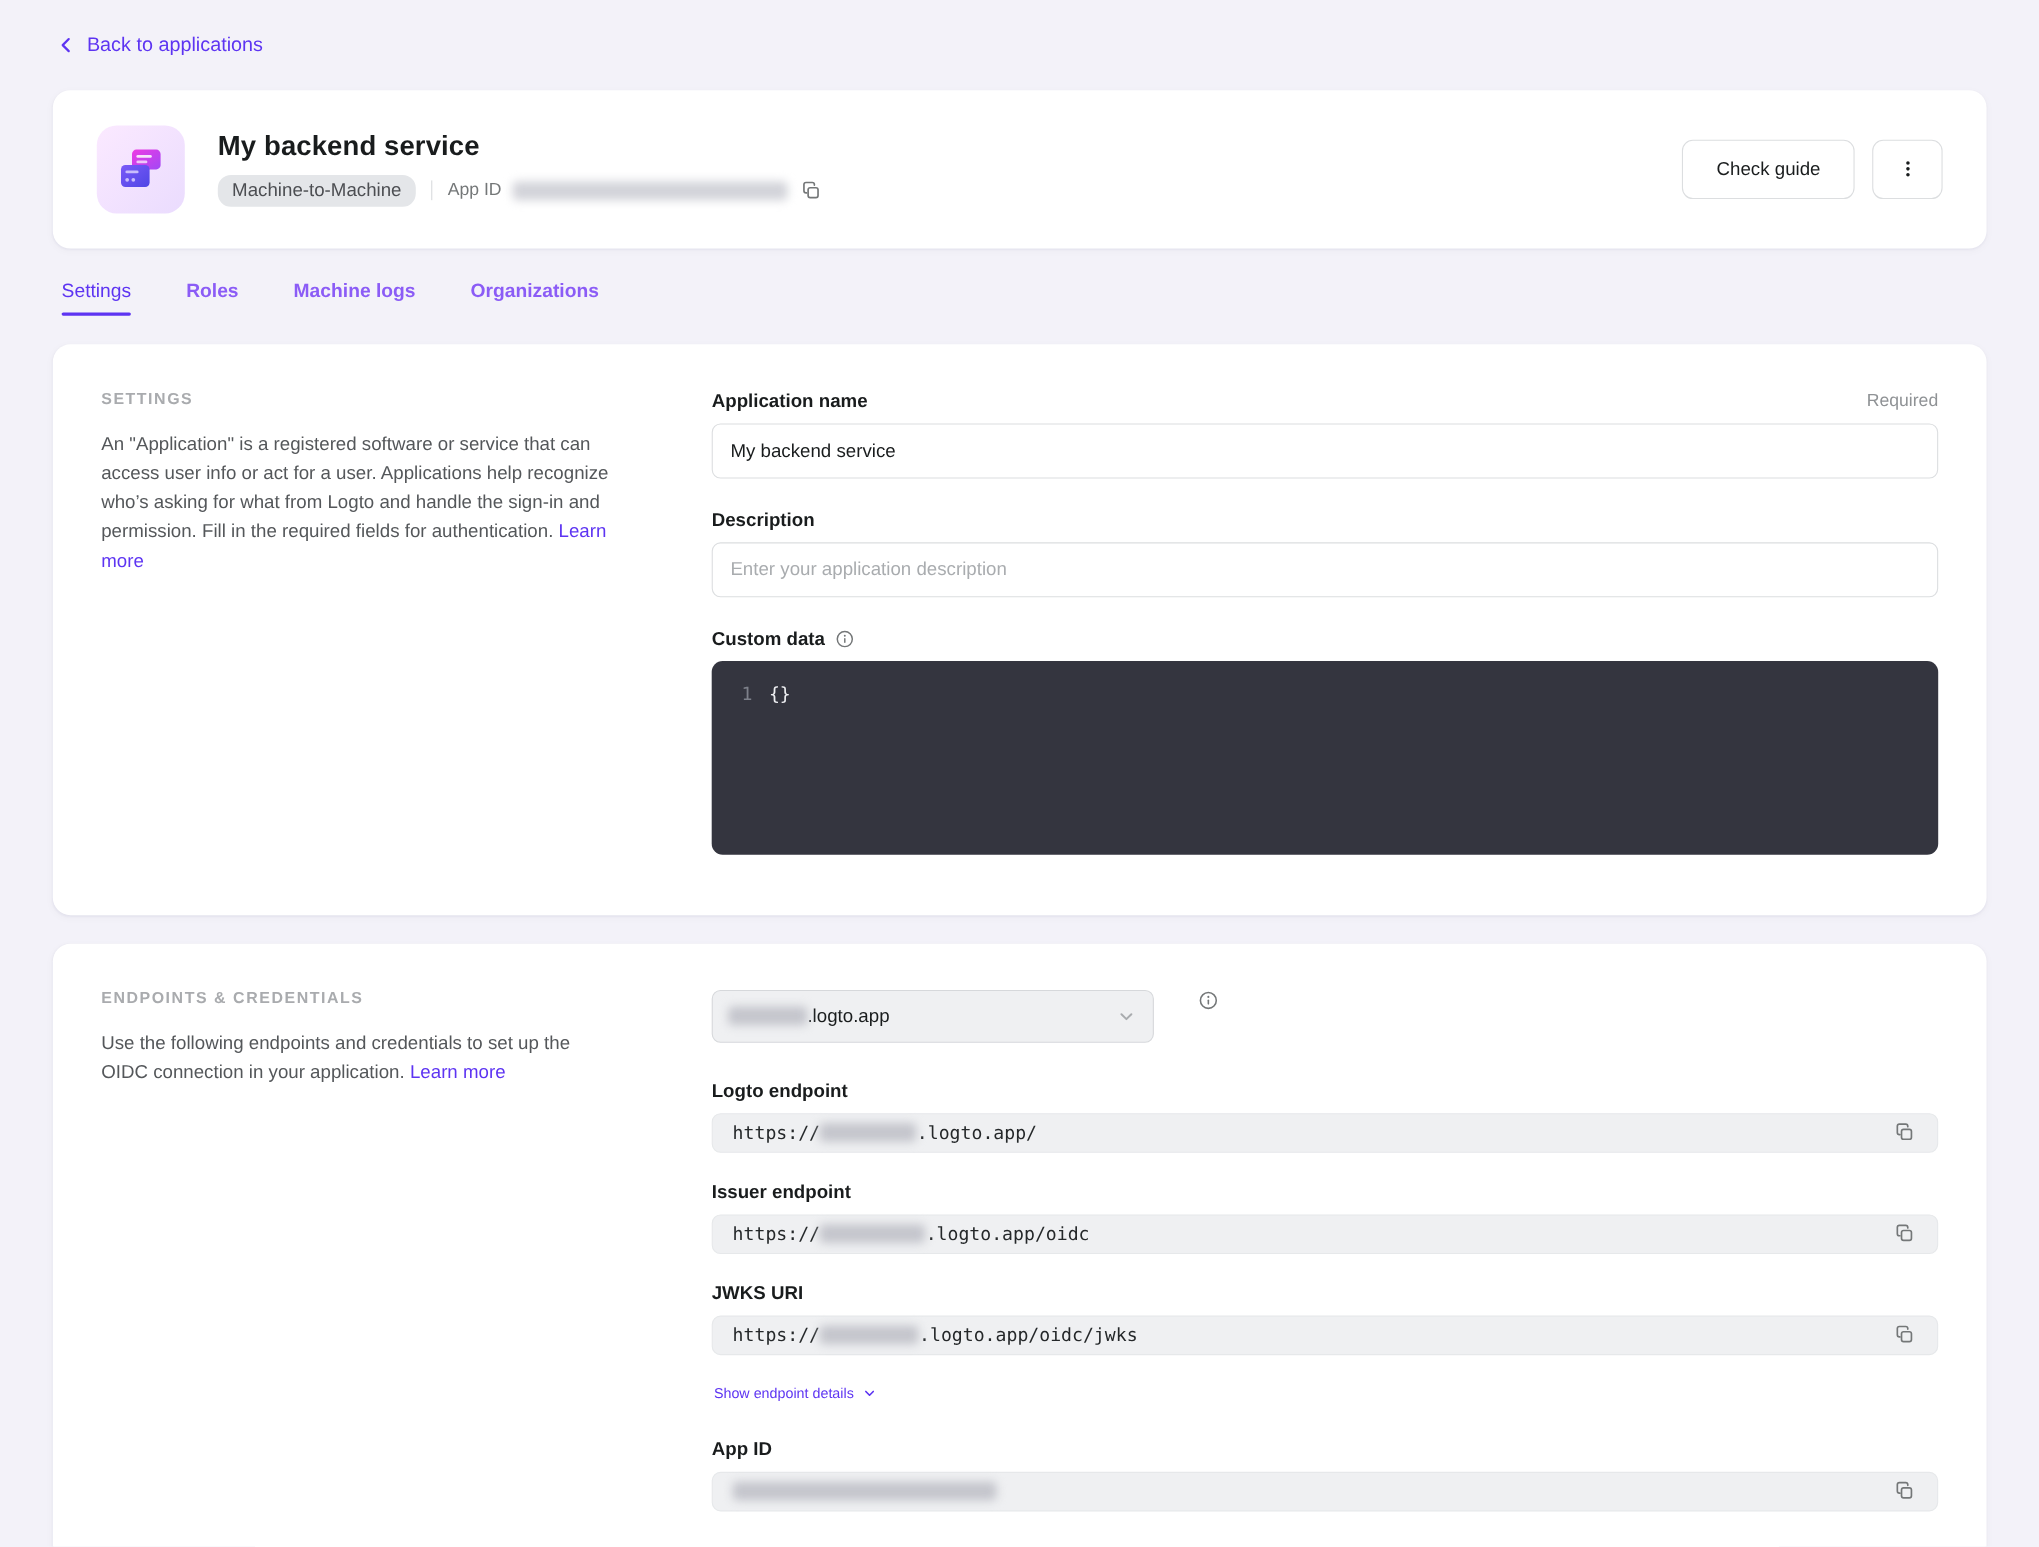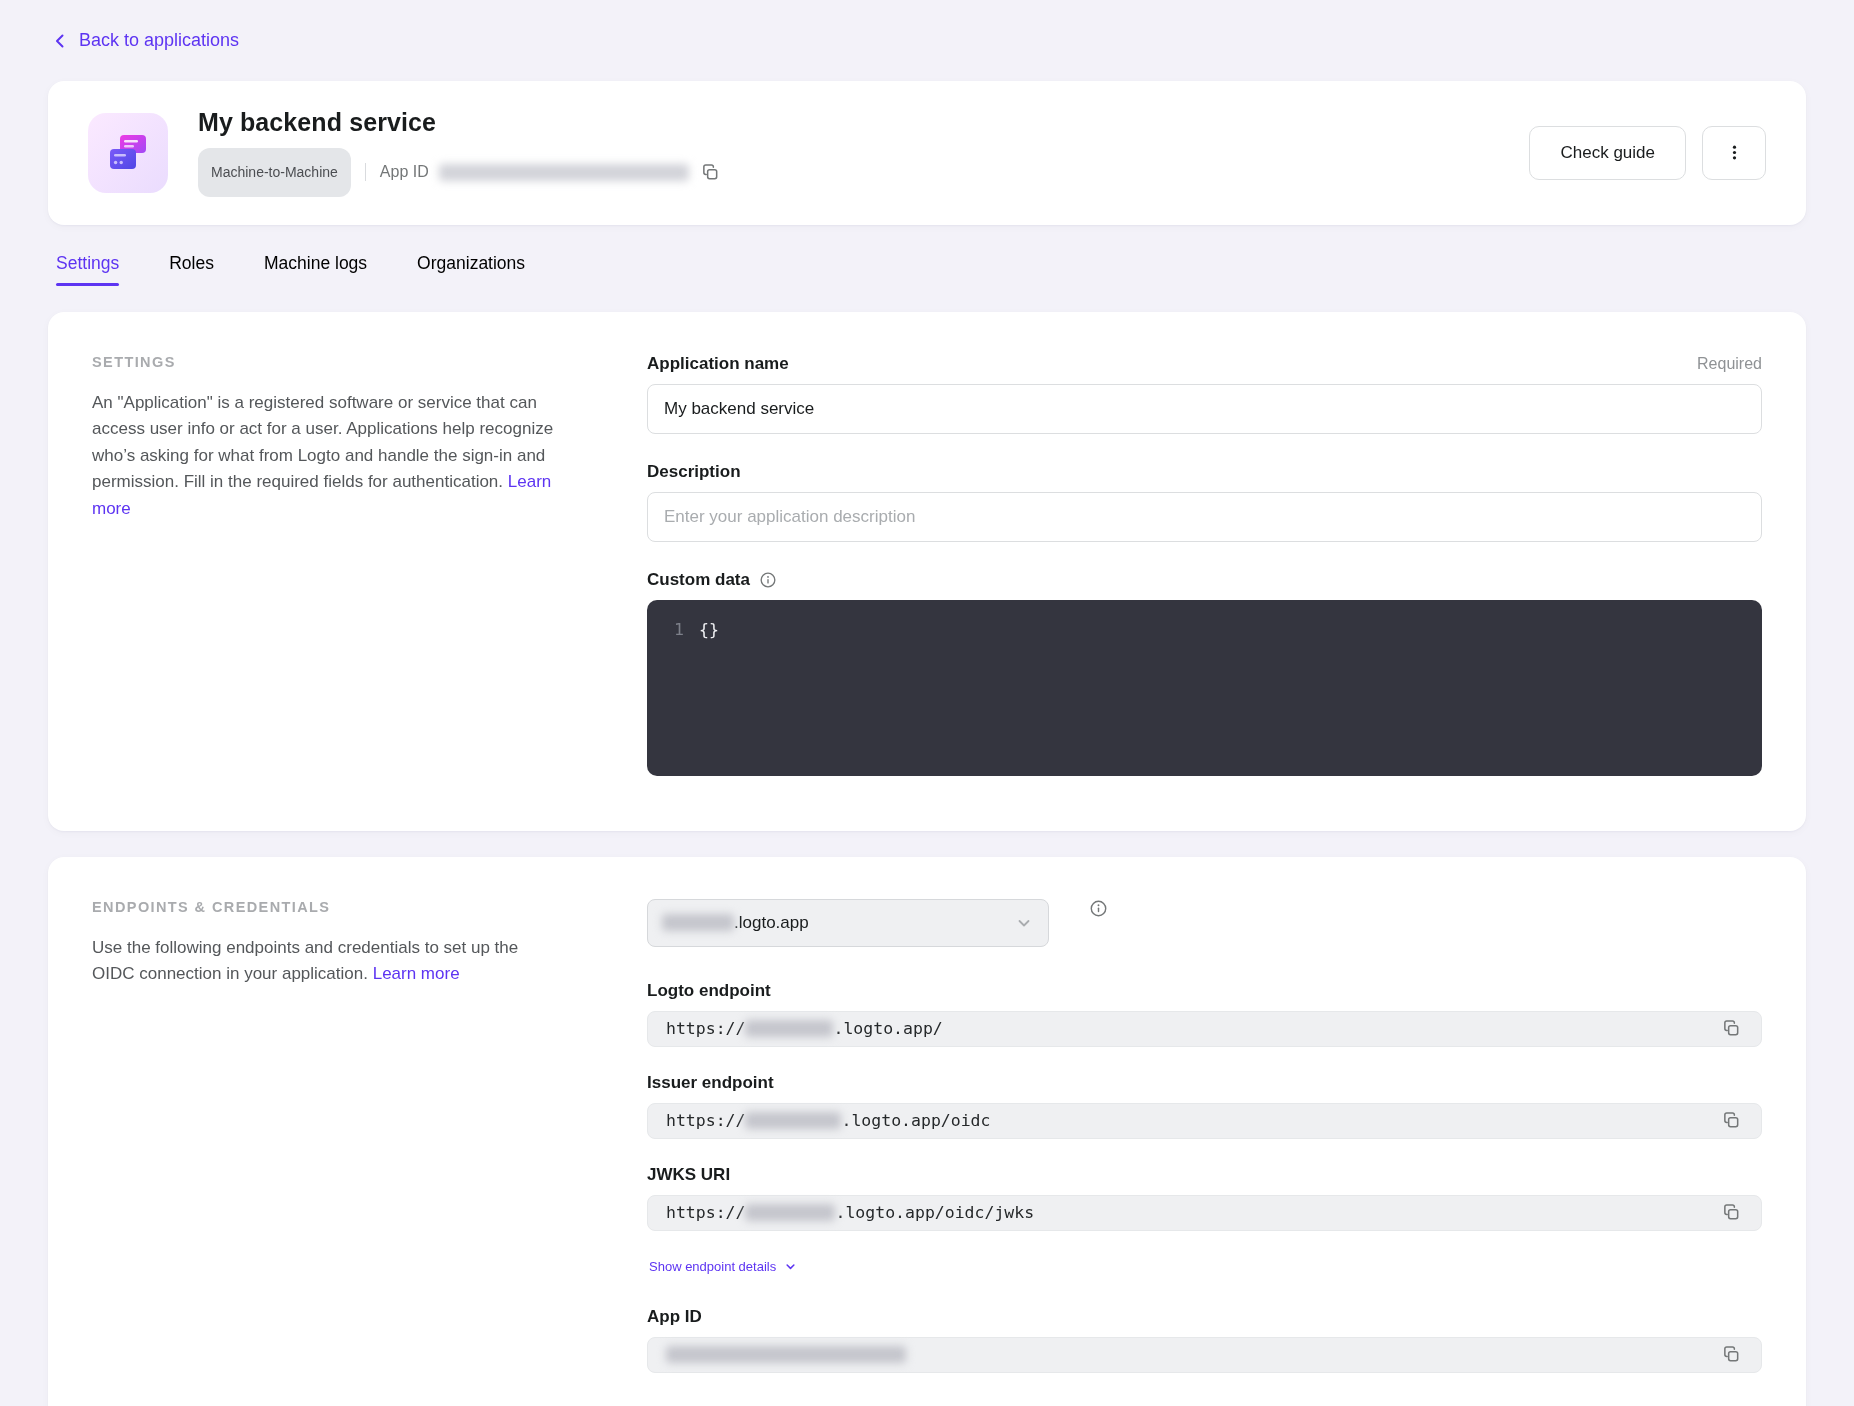--- a/index.html
+++ b/index.html
@@ -32,40 +32,40 @@
   .app-logo {
     width: 80px; height: 80px; border-radius: 18px; flex: 0 0 auto;
     background: linear-gradient(135deg, #fbe9ff 0%, #eadcfe 100%);
     display: flex; align-items: center; justify-content: center;
     margin-right: 30px;
   }
   .header-info { display: flex; flex-direction: column; gap: 11px; }
   .app-title { font-size: 25px; font-weight: 700; letter-spacing: .1px; }
   .meta-row { display: flex; align-items: center; }
   .type-badge {
-    background: #e4e6e9; color: #4c4e52; font-size: 14px; font-weight: 500;
-    border-radius: 12px; padding: 16px 13px; line-height: 1.2;
+    background: #e4e6e9; color: #4c4e52; font-size: 17px; font-weight: 500;
+    border-radius: 12px; padding: 4px 13px; line-height: 1.2;
   }
   .meta-divider { border-left: 1px solid #d9dbde; height: 18px; margin: 0 14px; }
   .app-id-label { color: #747778; font-size: 16px; margin-right: 10px; }
   .header-actions { margin-left: auto; display: flex; align-items: center; gap: 16px; }
   .btn-outline {
     background: #fff; border: 1px solid #dcdee0; border-radius: 10px;
     height: 54px; padding: 0 30px; font-size: 17px; font-weight: 400;
     color: #191c1d; cursor: pointer; font-family: "Liberation Sans", sans-serif;
   }
   .btn-more {
     background: #fff; border: 1px solid #dcdee0; border-radius: 10px;
     width: 64px; height: 54px; cursor: pointer;
     display: flex; align-items: center; justify-content: center;
   }
 
   
   .tabs { display: flex; gap: 50px; margin: 28px 0 0 8px; }
-  .tab { font-size: 17.5px; color: #000000; cursor: pointer; }
+  .tab { font-size: 17.5px; color: #8b5cf6; cursor: pointer; font-weight: bold; }
   .tab::after { content: ""; display: block; height: 3px; border-radius: 2px; margin-top: 9px; background: transparent; }
   .tab.active { color: #5d34f2; font-weight: 500; }
   .tab.active::after { background: #5d34f2; }
 
   
   .section-card { margin-top: 26px; padding: 42px 44px; display: flex; }
   .section-left { flex: 0 0 470px; margin-right: 85px; }
   .section-heading {
     color: #a9abae; font-size: 14.5px; font-weight: 700; letter-spacing: 1.4px;
     margin-bottom: 20px;

